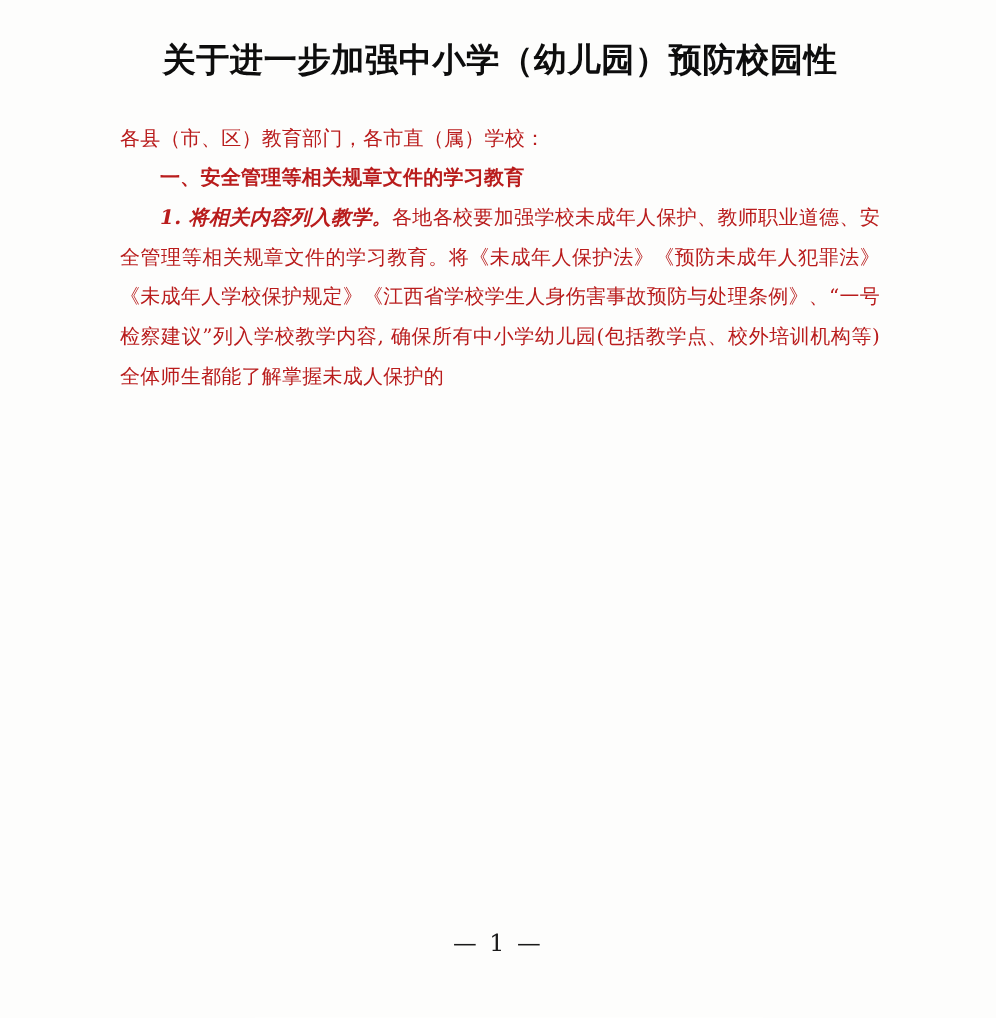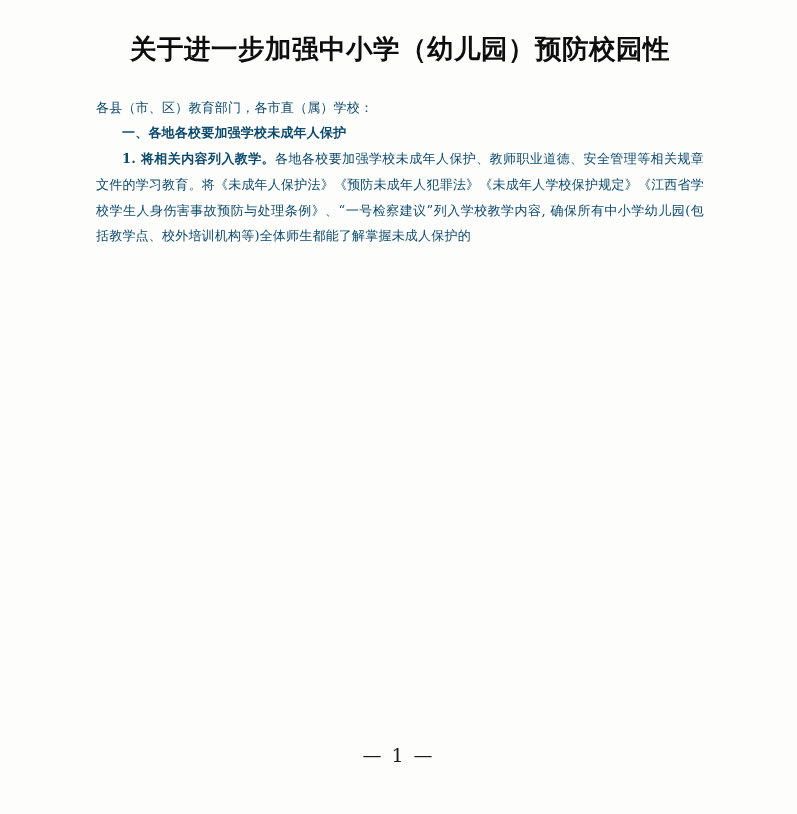--- a/index.html
+++ b/index.html
@@ -38,36 +38,37 @@
     color: #0d0d0d;
     margin: 0 0 26px 0;
   }
   .doc-title .line {
     display: block;
   }
   .doc-title .line2 {
     letter-spacing: 1px;
   }
   p.para {
-    font-size: 13px;
+    font-size: 16px;
     line-height: 1.98;
     margin: 0;
     text-align: justify;
     text-justify: inter-ideograph;
     letter-spacing: 0.2px;
-    color: #0c4a6e;
+    color: #b91c1c;
   }
   p.indent {
     text-indent: 2em;
   }
   p.salutation {
     text-indent: 0;
   }
   .bold {
     font-weight: bold;
+    font-style: italic;
   }
   .heading-sub {
     font-weight: bold;
   }
   .page-number {
     position: absolute;
     left: 0;
     right: 0;
     bottom: 48px;
     text-align: center;
@@ -86,21 +87,21 @@
 
   <div class="doc-body">
 
     <h1 class="doc-title">
       <span class="line line1">关于进一步加强中小学（幼儿园）预防校园性</span>
     </h1>
 
     <p class="para salutation">各县（市、区）教育部门，各市直（属）学校：</p>
 
 
-    <p class="para indent heading-sub">一、各地各校要加强学校未成年人保护</p>
+    <p class="para indent heading-sub">一、安全管理等相关规章文件的学习教育</p>
 
     <p class="para indent"><span class="bold">1. 将相关内容列入教学。</span><span>各地各校要加强学校未成年人保护、教师职业道德、安全管理等相关规章文件的学习教育。将《未成年人保护法》《预防未成年人犯罪法》《未成年人学校保护规定》《江西省学校学生人身伤害事故预防与处理条例》、“一号检察建议”列入学校教学内容, 确保所有中小学幼儿园(包括教学点、校外培训机构等)全体师生都能了解掌握未成人保护的</span></p>
 
   </div>
 
   <div class="page-number">
     <span class="pn-inner">— 1 —</span>
   </div>
 
 </div>

